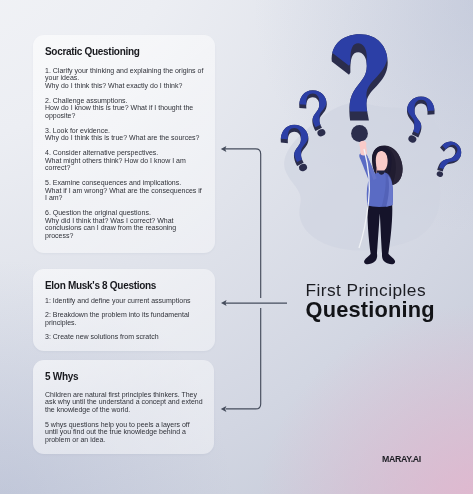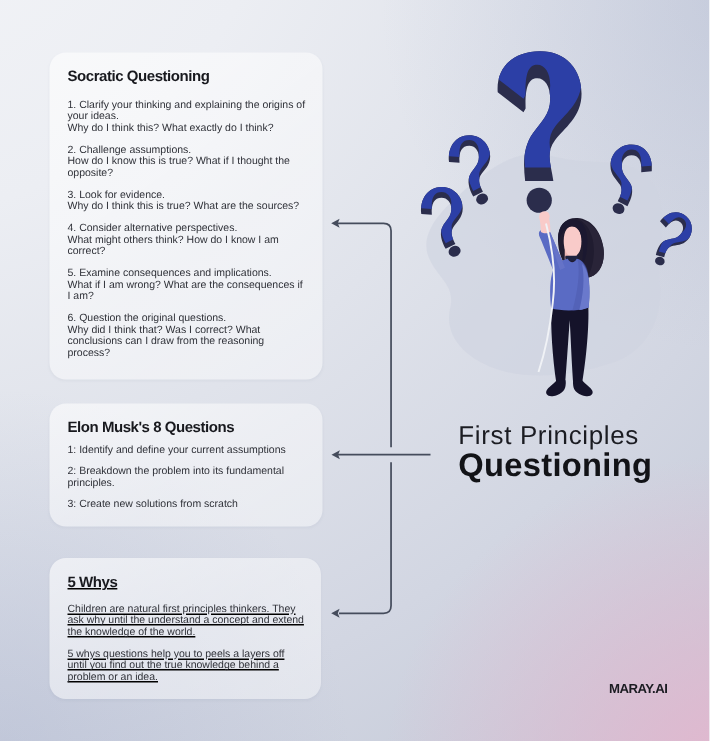--- a/index.html
+++ b/index.html
@@ -48,21 +48,21 @@
     <div style="padding:11px 11px 0 12px;">
       <h2>Elon Musk's 8 Questions</h2>
       <div id="c2p" style="margin-top:5.5px;">
           <p style="white-space: pre-line;">1: Identify and define your current assumptions</p>
           <p style="white-space: pre-line; margin-top: 6.3px;">2: Breakdown the problem into its fundamental principles.</p>
           <p style="white-space: pre-line; margin-top: 6.3px;">3: Create new solutions from scratch</p>
         </div>
     </div>
   </div>
 
-  <div class="card" id="card3" style="left:33px;top:372px;width:181px;height:94px;text-decoration:underline;">
+  <div class="card" id="card3" style="left:33px;top:360px;width:181px;height:94px;">
     <div style="padding:11px 11px 0 12px;">
       <h2>5 Whys</h2>
       <div id="c3p" style="margin-top:8.5px;">
           <p style="white-space: pre-line;">Children are natural first principles thinkers. They ask why until the understand a concept and extend the knowledge of the world.</p>
           <p style="white-space: pre-line; margin-top: 6.3px;">5 whys questions help you to peels a layers off until you find out the true knowledge behind a problem or an idea.</p>
         </div>
     </div>
   </div>
 
   <svg id="illustration" width="473" height="494" style="position:absolute;left:0;top:0;">
@@ -144,14 +144,14 @@
       <path d="M221,303.1 L226.6,300.1 L225.4,303.1 L226.6,306.1 Z"></path>
       <path d="M220.8,408.9 L226.4,405.9 L225.2,408.9 L226.4,411.9 Z"></path>
     </g>
   </svg>
 
   <div class="title-wrap" style="left:305.5px;top:281.2px;">
     <div class="t1">First Principles</div>
     <div class="t2">Questioning</div>
   </div>
 
-  <div class="brand" style="left:406px;top:454px;">MARAY.AI</div>
+  <div class="brand" style="left:382px;top:454px;">MARAY.AI</div>
 </div>
 
 </body></html>

